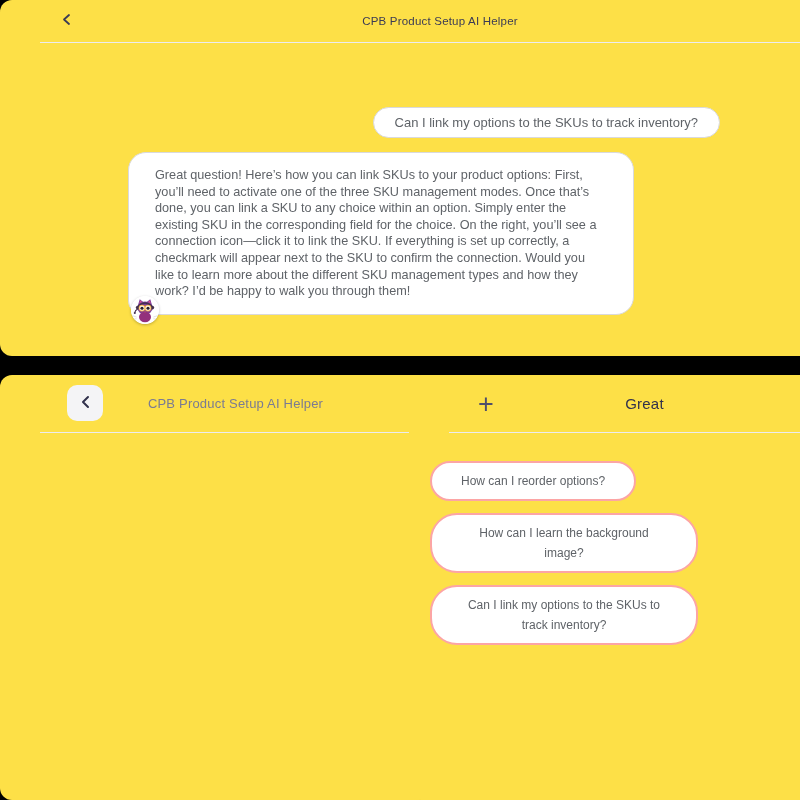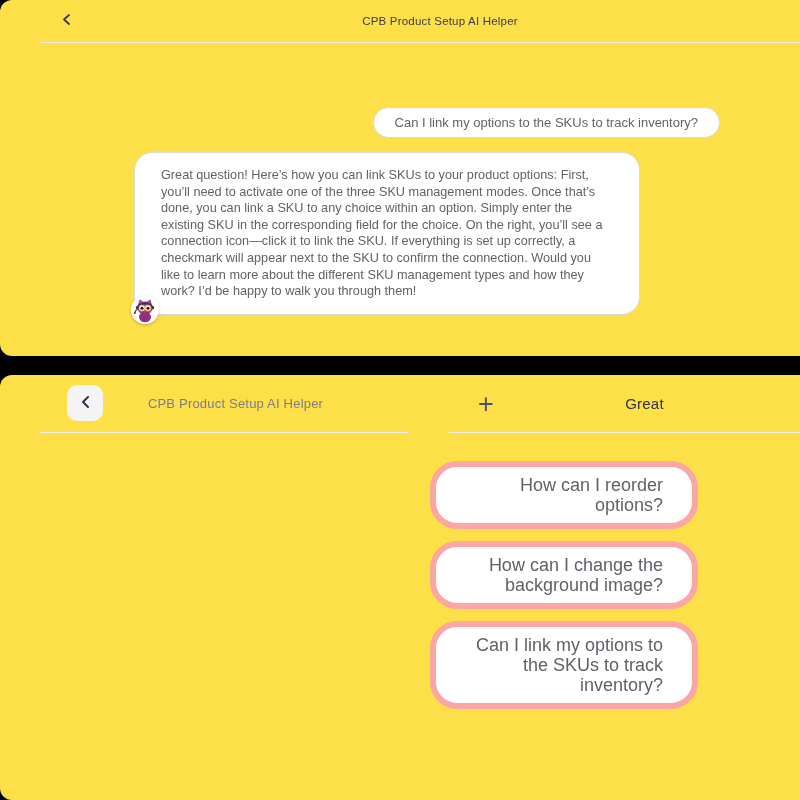--- a/index.html
+++ b/index.html
@@ -24,21 +24,21 @@
   button{background:none;border:none;padding:0;cursor:pointer;font-family:inherit;}
   .back-plain{position:absolute;left:21px;top:50%;transform:translateY(-50%);display:flex;align-items:center;justify-content:center;}
   .back-boxed{position:absolute;left:27px;top:10px;width:36px;height:36px;border-radius:10px;background:#f4f4f6;display:flex;align-items:center;justify-content:center;}
   .plus-btn{position:absolute;left:29px;top:50%;transform:translateY(-50%);font-size:27px;font-weight:300;color:#4f4f6b;line-height:1;}
 
   
   .bubble{border:1px solid #d9d9dc;background:#fff;color:#5f6368;box-sizing:border-box;}
   .pill{border-radius:999px;display:flex;align-items:center;}
   .user-top{position:absolute;top:107px;right:120px;height:31px;padding:0 21px;font-size:13px;}
   .ai-top{
-    position:absolute;left:134px;top:152px;width:506px;
+    position:absolute;left:128px;top:152px;width:506px;
     border-radius:18px;border-bottom-left-radius:14px;
     padding:14px 26px;font-size:12.7px;line-height:16.6px;
   }
   .user-top,.user-bl{color:#5f6368;}
 
   
   .avatar{position:absolute;border-radius:50%;background:#fff;box-shadow:0 1px 3px rgba(0,0,0,.25);overflow:hidden;}
   .avatar svg{display:block;width:100%;height:100%;}
   .avatar-top{left:131px;top:296px;width:28px;height:28px;}
 
@@ -47,23 +47,23 @@
   .sbar-top{right:6px;top:45px;width:8px;}
   .sbar-bl{right:9px;top:60px;width:10px;}
   .sbar-arrow{width:0;height:0;border-left:4px solid transparent;border-right:4px solid transparent;border-bottom:6px solid #8a8a8a;margin-bottom:4px;}
   .sbar-thumb{background:#9a9a9a;border-radius:5px;}
   .thumb-top{width:7px;height:248px;}
   .thumb-bl{width:9px;height:336px;}
 
   
   .chat-list{position:absolute;left:21px;top:86px;display:flex;flex-direction:column;gap:12px;align-items:flex-start;}
   .chat-item{
-    border:6px solid #fca5a5;border-radius:27px;background:#fff;
-    padding:8px 29px;font-size:18px;line-height:20px;color:#5f6368;
-    max-width:268px;text-align:right;display:block;
+    border:2px solid #fca5a5;border-radius:27px;background:#fff;
+    padding:8px 29px;font-size:12px;line-height:20px;color:#5f6368;
+    max-width:268px;text-align:center;display:block;
   }
 </style>
 </head>
 <body>
 
 <section class="panel top-panel">
   <header class="hdr top-hdr">
     <button class="back-plain">
       <span>
         <svg width="11" height="12" viewBox="0 0 11 12">
@@ -137,16 +137,16 @@
 <section class="panel br-panel">
   <header class="hdr sub-hdr">
     <button class="plus-btn">
       <span>+</span>
     </button>
     <div class="br-title">Great</div>
   </header>
 
   <div class="chat-list">
     <button class="chat-item">How can I reorder options?</button>
-    <button class="chat-item">How can I change the background image?</button>
+    <button class="chat-item">How can I learn the background image?</button>
     <button class="chat-item">Can I link my options to the SKUs to track inventory?</button>
   </div>
 </section>
 
 </body></html>

